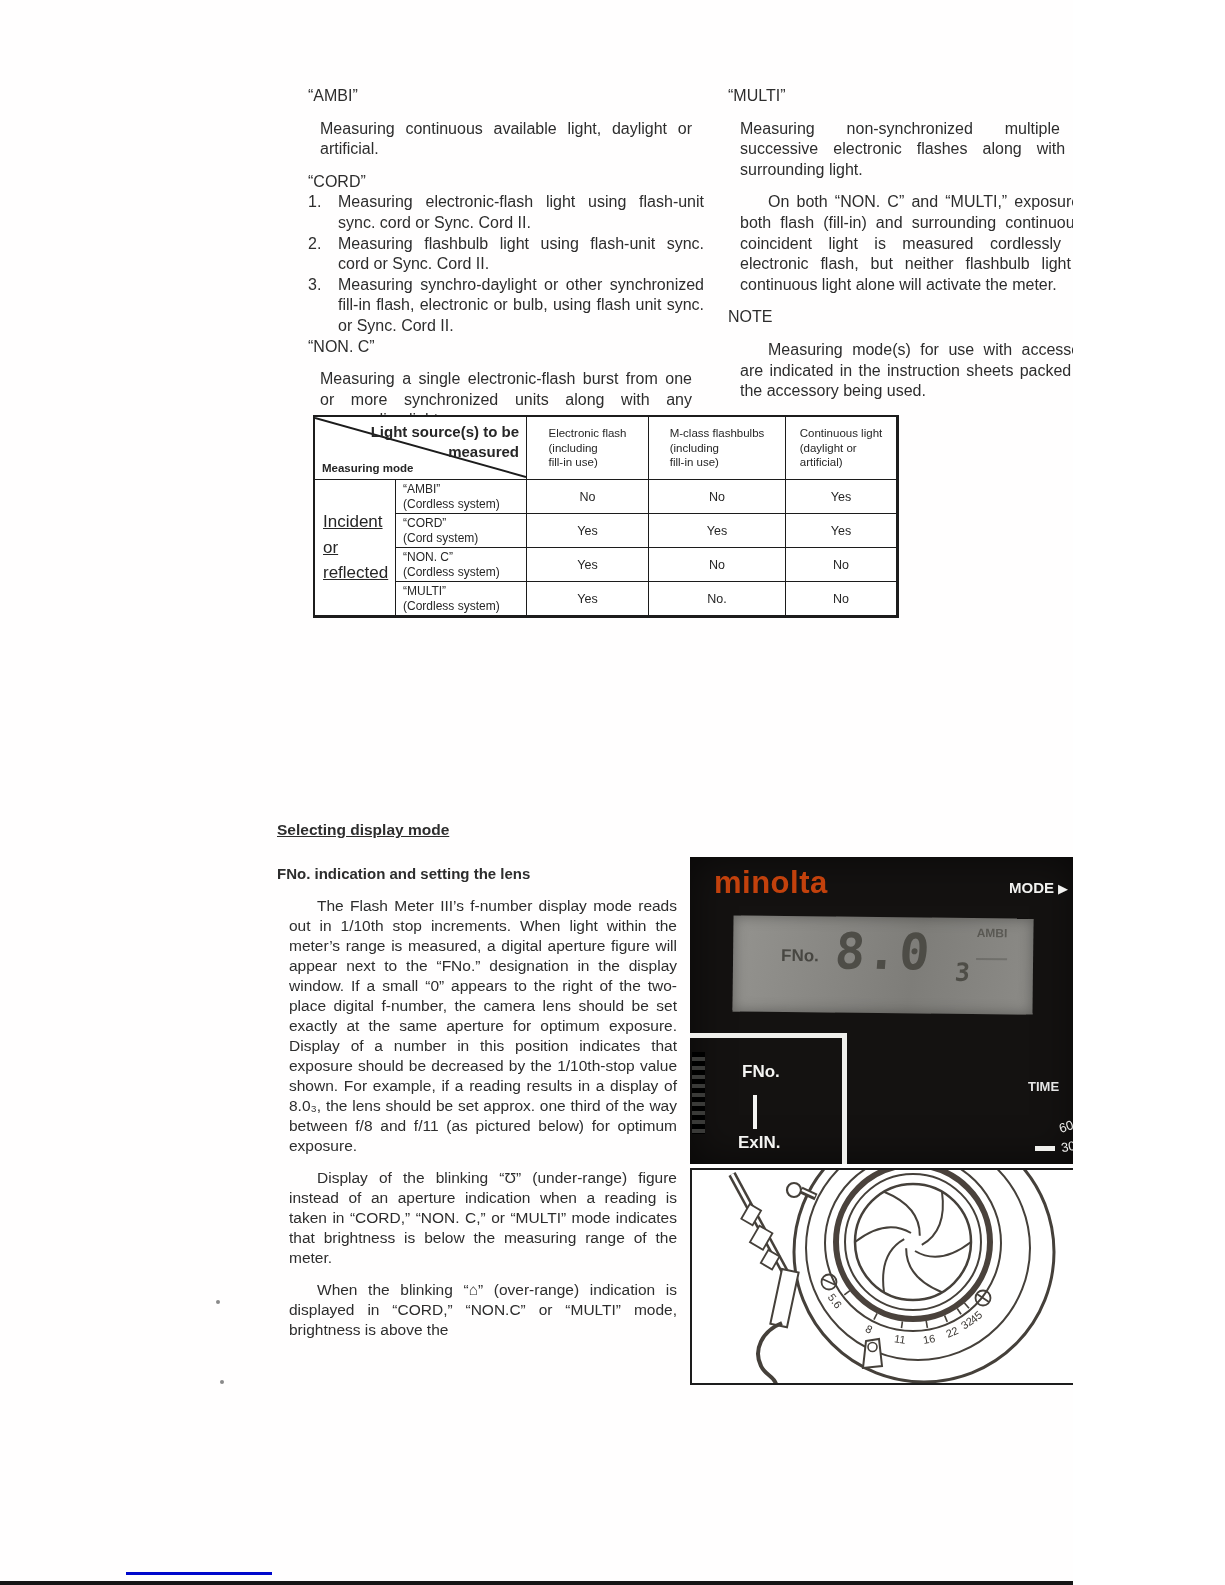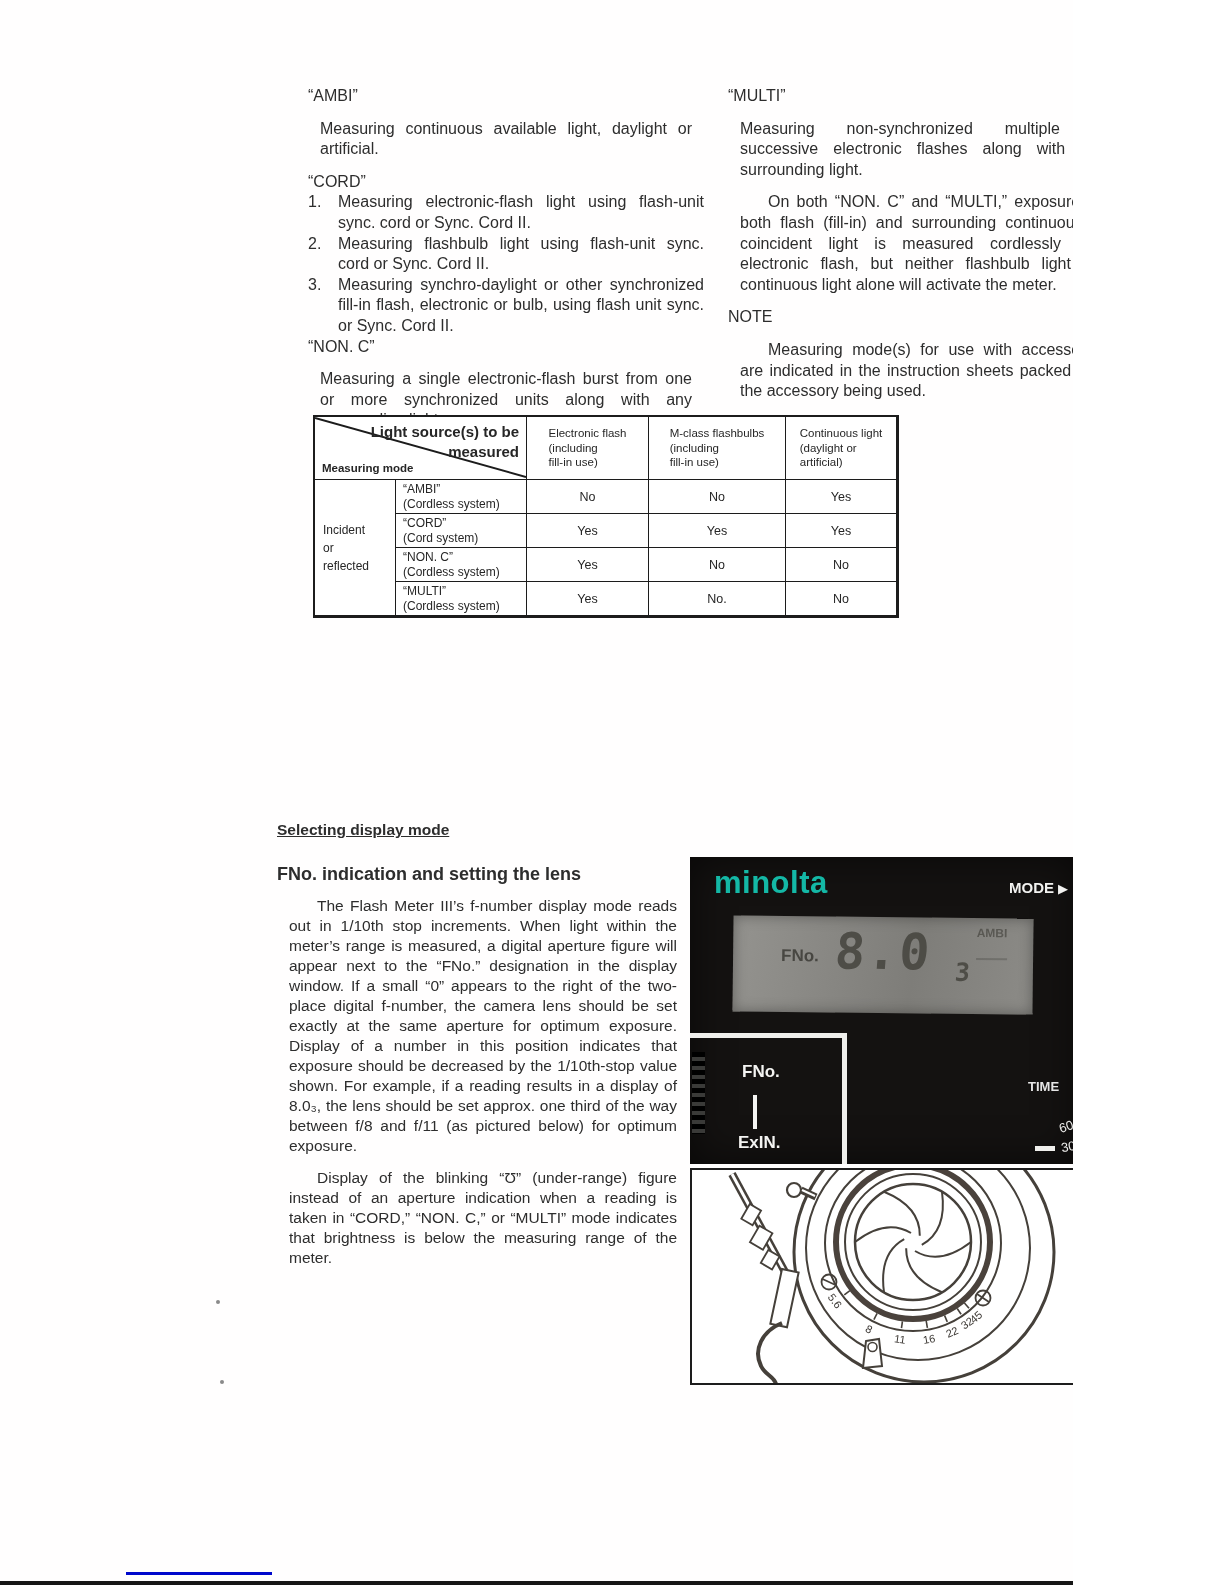--- a/index.html
+++ b/index.html
@@ -21,31 +21,31 @@
           grid-template-rows:63px 34px 34px 34px 34px;
           border:2.5px solid #1c1c1c;background:#fff;color:#262626;}
   .cell{border-right:1.5px solid #1c1c1c;border-bottom:1.5px solid #1c1c1c;box-sizing:border-box;overflow:hidden;}
   .corner{grid-column:1/3;grid-row:1;position:relative;}
   .corner svg{position:absolute;left:0;top:0;}
   .c-top{position:absolute;top:5px;right:7px;font-size:15px;font-weight:bold;text-align:right;white-space:pre-line;line-height:1.3;}
   .c-bot{position:absolute;bottom:5px;left:7px;font-size:11.5px;font-weight:bold;}
   .chead{display:flex;align-items:center;justify-content:center;text-align:left;
          font-size:11.5px;line-height:1.3;white-space:pre-line;}
   .rgroup{grid-column:1;grid-row:2/6;display:flex;flex-direction:column;justify-content:center;
-          padding-left:8px;font-size:12px;line-height:1.5;white-space:pre-line;}
+          padding-left:8px;font-size:17px;line-height:1.5;white-space:pre-line;text-decoration:underline;}
   .mcell{display:flex;flex-direction:column;justify-content:center;padding-left:7px;font-size:12px;line-height:1.25;}
   .vcell{display:flex;align-items:center;justify-content:center;font-size:12.5px;}
   
   .lower{position:absolute;left:277px;top:820px;width:412px;font-size:15.5px;line-height:20px;text-align:justify;}
   .lower h3{font-size:15.5px;margin:0 0 24px 0;text-decoration:underline;}
-  .lower h4{font-size:18px;margin:0 0 4px 0;}
+  .lower h4{font-size:15px;margin:0 0 4px 0;}
   
   .photo{position:absolute;left:690px;top:857px;width:388px;height:307px;background:#141211;
          overflow:hidden;box-shadow:inset 0 0 40px rgba(0,0,0,.6);}
-  .brand{position:absolute;left:24px;top:8px;color:#14b8a6;font-size:31px;font-weight:bold;letter-spacing:.5px;}
+  .brand{position:absolute;left:24px;top:8px;color:#c2410c;font-size:31px;font-weight:bold;letter-spacing:.5px;}
   .modebtn{position:absolute;right:10px;top:22px;color:#f2f2f0;font-size:15px;font-weight:bold;}
   .modebtn .arr{font-size:13px;margin-left:4px;}
   .lcd{position:absolute;left:43px;top:60px;width:300px;height:96px;
        background:linear-gradient(100deg,#94938f,#7e7d79 60%,#8c8b87);
        transform:rotate(.6deg);box-shadow:inset 0 0 14px rgba(0,0,0,.35);}
   .lcd-fno{position:absolute;left:48px;top:30px;font-size:17px;font-weight:bold;color:#35342f;opacity:.78;}
   .lcd-main{position:absolute;left:102px;top:6px;font-family:"DejaVu Sans Mono",monospace;font-weight:bold;
             font-size:50px;color:#45443e;opacity:.85;transform:skewX(-4deg);letter-spacing:2px;}
   .lcd-sub{position:absolute;left:222px;top:40px;font-family:"DejaVu Sans Mono",monospace;font-weight:bold;
            font-size:25px;color:#45443e;opacity:.85;transform:skewX(-4deg);}
@@ -158,20 +158,21 @@
     <div class="cell vcell">Yes</div>
     <div class="cell vcell">No.</div>
     <div class="cell vcell">No</div>
   </div>
 
   <section class="lower">
     <h3>Selecting display mode</h3>
     <h4>FNo. indication and setting the lens</h4>
     <p class="indent">The Flash Meter III’s f-number display mode reads out in 1/10th stop increments.  When light within the meter’s range is measured, a digital aperture figure will appear next to the “FNo.” designation in the display window.  If a small “0” appears to the right of the two-place digital f-number, the camera lens should be set exactly at the same aperture for optimum exposure.  Display of a number in this position indicates that exposure should be decreased by the 1/10th-stop value shown.  For example, if a reading results in a display of 8.0₃, the lens should be set approx. one third of the way between f/8 and f/11 (as pictured below) for optimum exposure.</p>
     <p class="indent">Display of the blinking “Ʊ” (under-range) figure instead of an aperture indication when a reading is taken in “CORD,” “NON. C,” or “MULTI” mode indicates that brightness is below the measuring range of the meter.</p>
+    <p class="indent">When the blinking “⌂” (over-range) indication is displayed in “CORD,” “NON.C” or “MULTI” mode, brightness is above the</p>
   </section>
 
   <figure class="photo" style="margin:0">
     <div class="brand">minolta</div>
     <div class="modebtn">
       <span>MODE</span><span class="arr">▶</span>
     </div>
     <div class="lcd">
       <span class="lcd-fno">FNo.</span>
       <span class="lcd-main">8.0</span>

